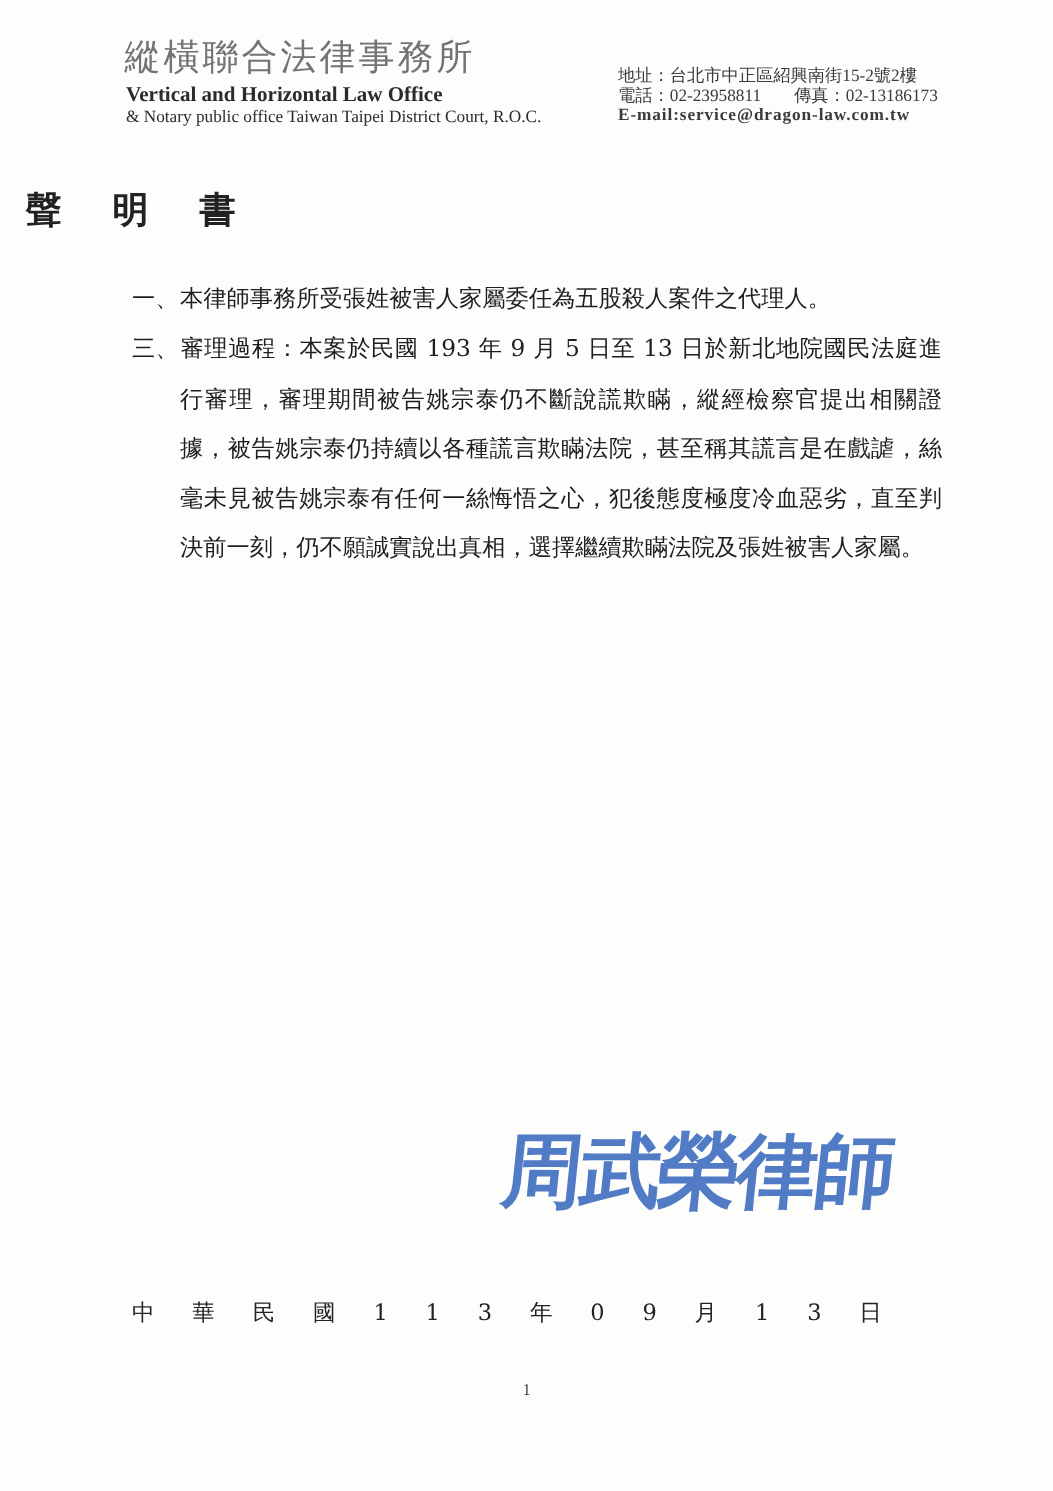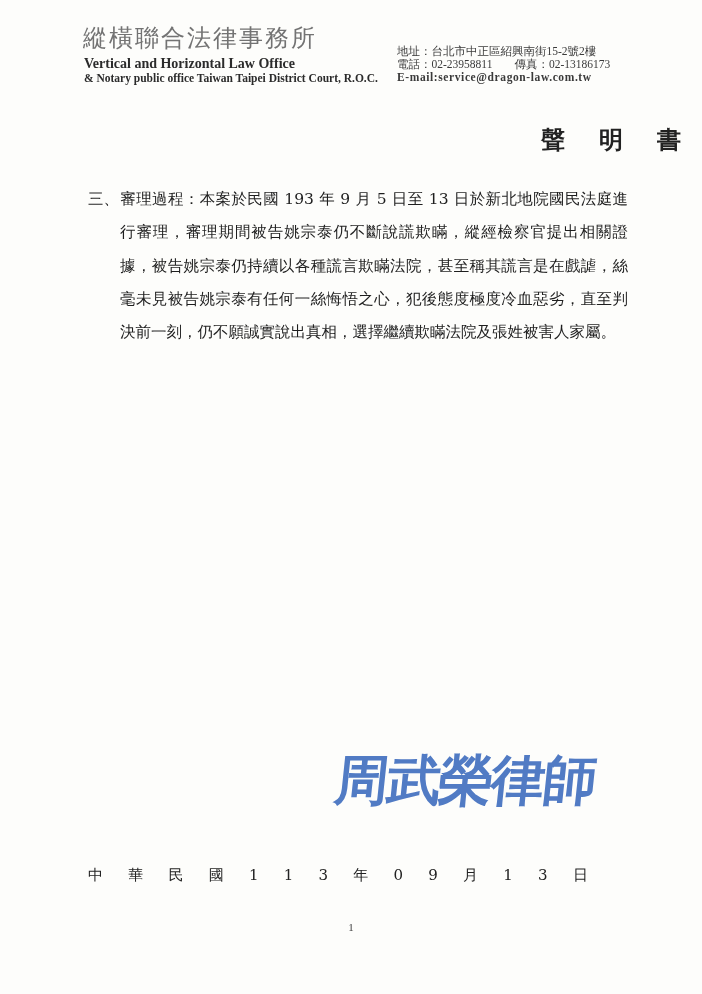--- a/index.html
+++ b/index.html
@@ -34,44 +34,44 @@
       font-weight: bold;
       color: #2b2b2b;
       font-family: "Liberation Serif", serif;
       white-space: nowrap;
     }
     .letterhead-en2 {
       position: absolute;
       left: 84px;
       top: 72px;
       font-size: 11.5px;
-      font-weight: bold;
+      font-weight: normal;
       color: #2b2b2b;
       font-family: "Liberation Serif", serif;
       white-space: nowrap;
     }
     .contact {
       position: absolute;
-      left: 397px;
+      left: 412px;
       top: 45px;
       font-size: 11.5px;
       line-height: 13px;
       color: #3a3a3a;
       font-family: "Liberation Serif", serif;
       white-space: nowrap;
     }
     .contact div { white-space: nowrap; }
     .contact .fax { margin-left: 22px; }
     .contact .email-line { font-weight: bold; letter-spacing: 0.6px; }
     .title {
       position: absolute;
       left: 0;
       width: 698px;
       top: 124px;
-      text-align: right;
+      text-align: left;
       font-size: 24px;
       font-weight: bold;
       color: #222;
     }
     .title span { margin: 0 17px; }
     .body-text {
       position: absolute;
       left: 88px;
       top: 183px;
       width: 540px;
@@ -134,20 +134,21 @@
     </div>
     <div class="email-line">E-mail:service@dragon-law.com.tw</div>
   </div>
 </div>
 
 <div class="title">
   <span>聲</span><span>明</span><span>書</span>
 </div>
 
 <div class="body-text">
+  <p class="para"><span class="num">一、</span><span>本律師事務所受張姓被害人家屬委任為五股殺人案件之代理人。</span></p>
   <p class="para"><span class="num">三、</span><span>審理過程：本案於民國 193 年 9 月 5 日至 13 日於新北地院國民法庭進行審理，審理期間被告姚宗泰仍不斷說謊欺瞞，縱經檢察官提出相關證據，被告姚宗泰仍持續以各種謊言欺瞞法院，甚至稱其謊言是在戲謔，絲毫未見被告姚宗泰有任何一絲悔悟之心，犯後態度極度冷血惡劣，直至判決前一刻，仍不願誠實說出真相，選擇繼續欺瞞法院及張姓被害人家屬。</span></p>
 </div>
 
 <div class="signature">周武榮律師</div>
 
 <div class="date-line">
   <span>中</span>
   <span>華</span>
   <span>民</span>
   <span>國</span>

